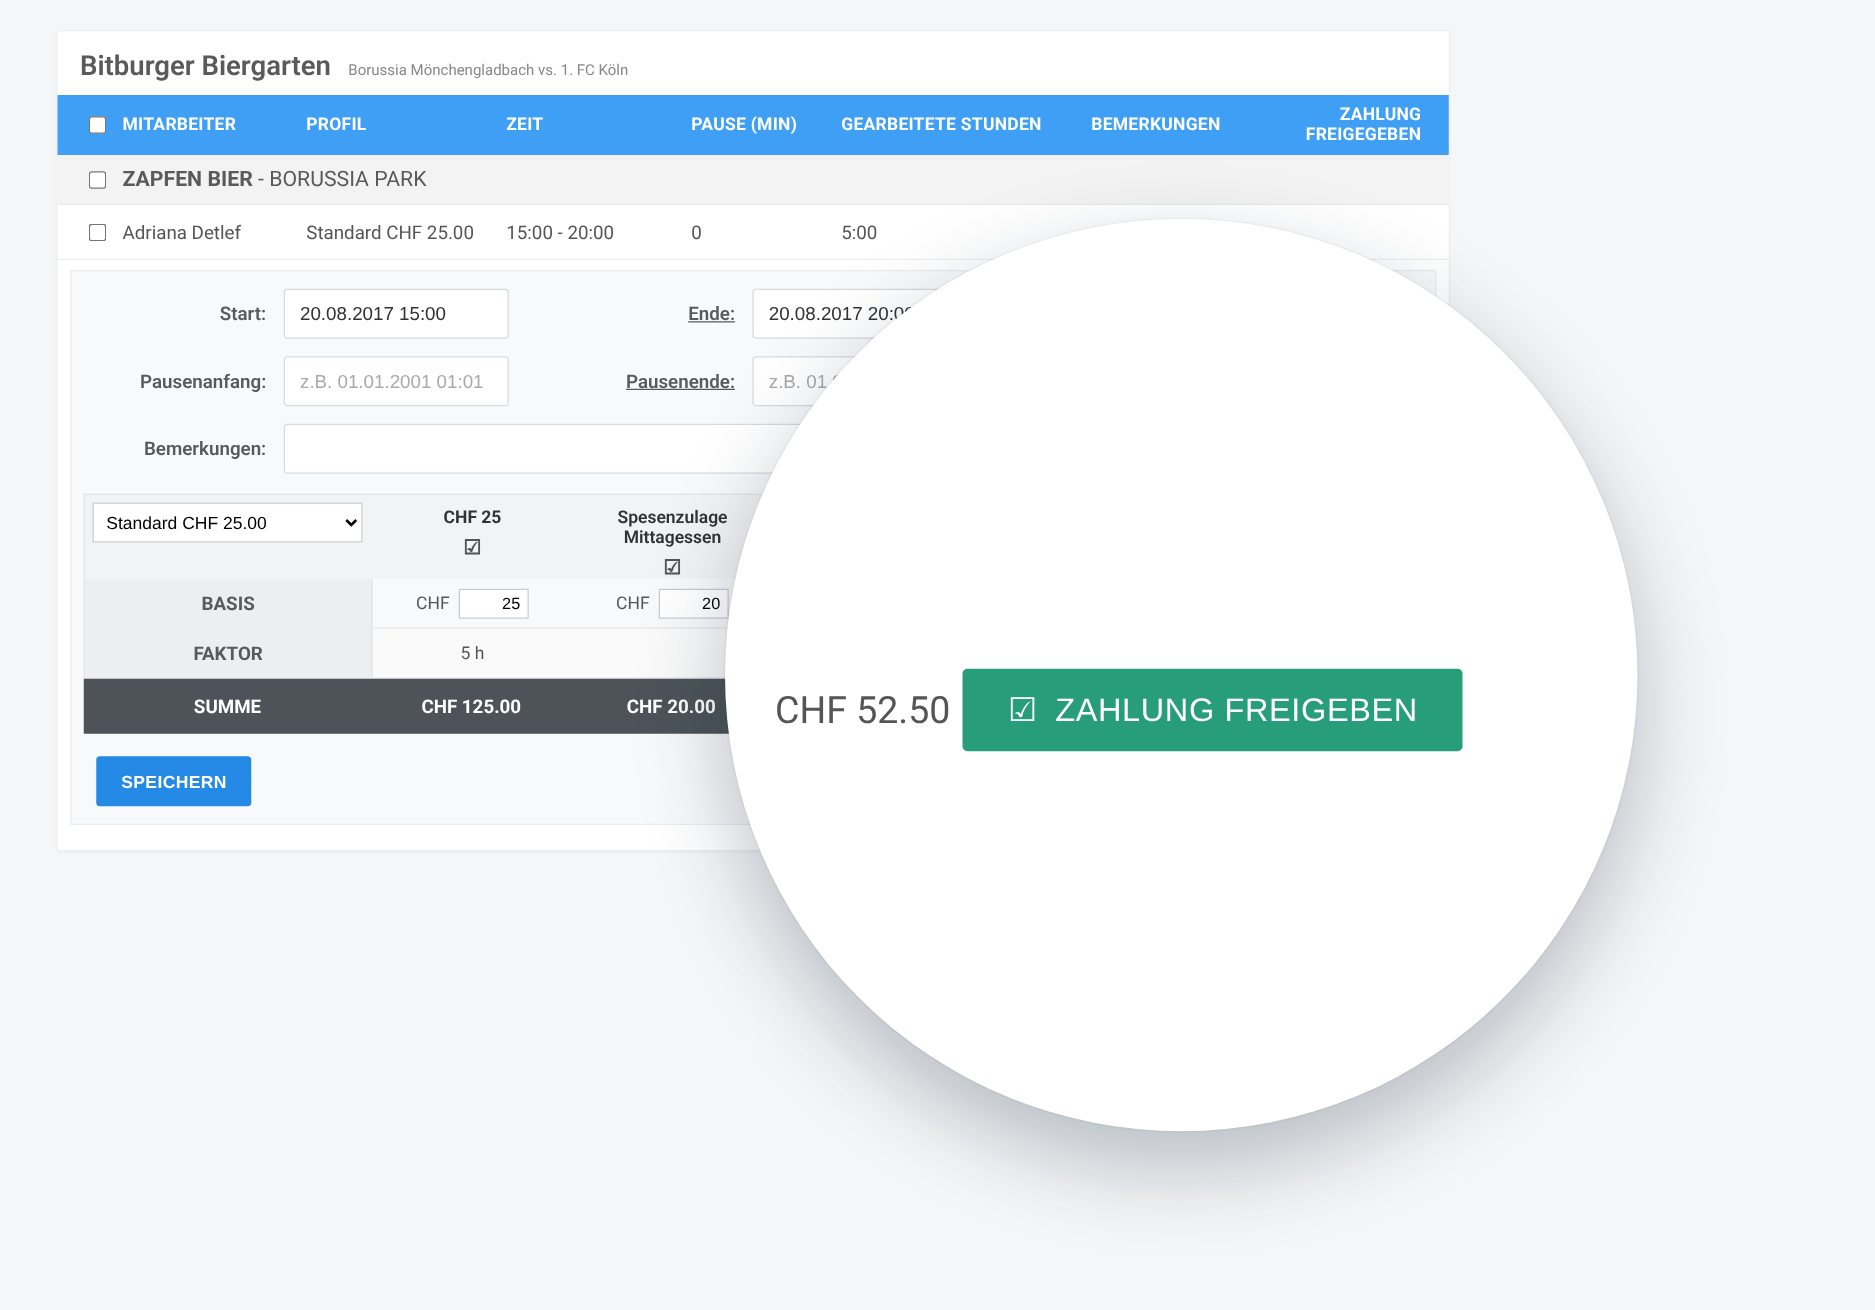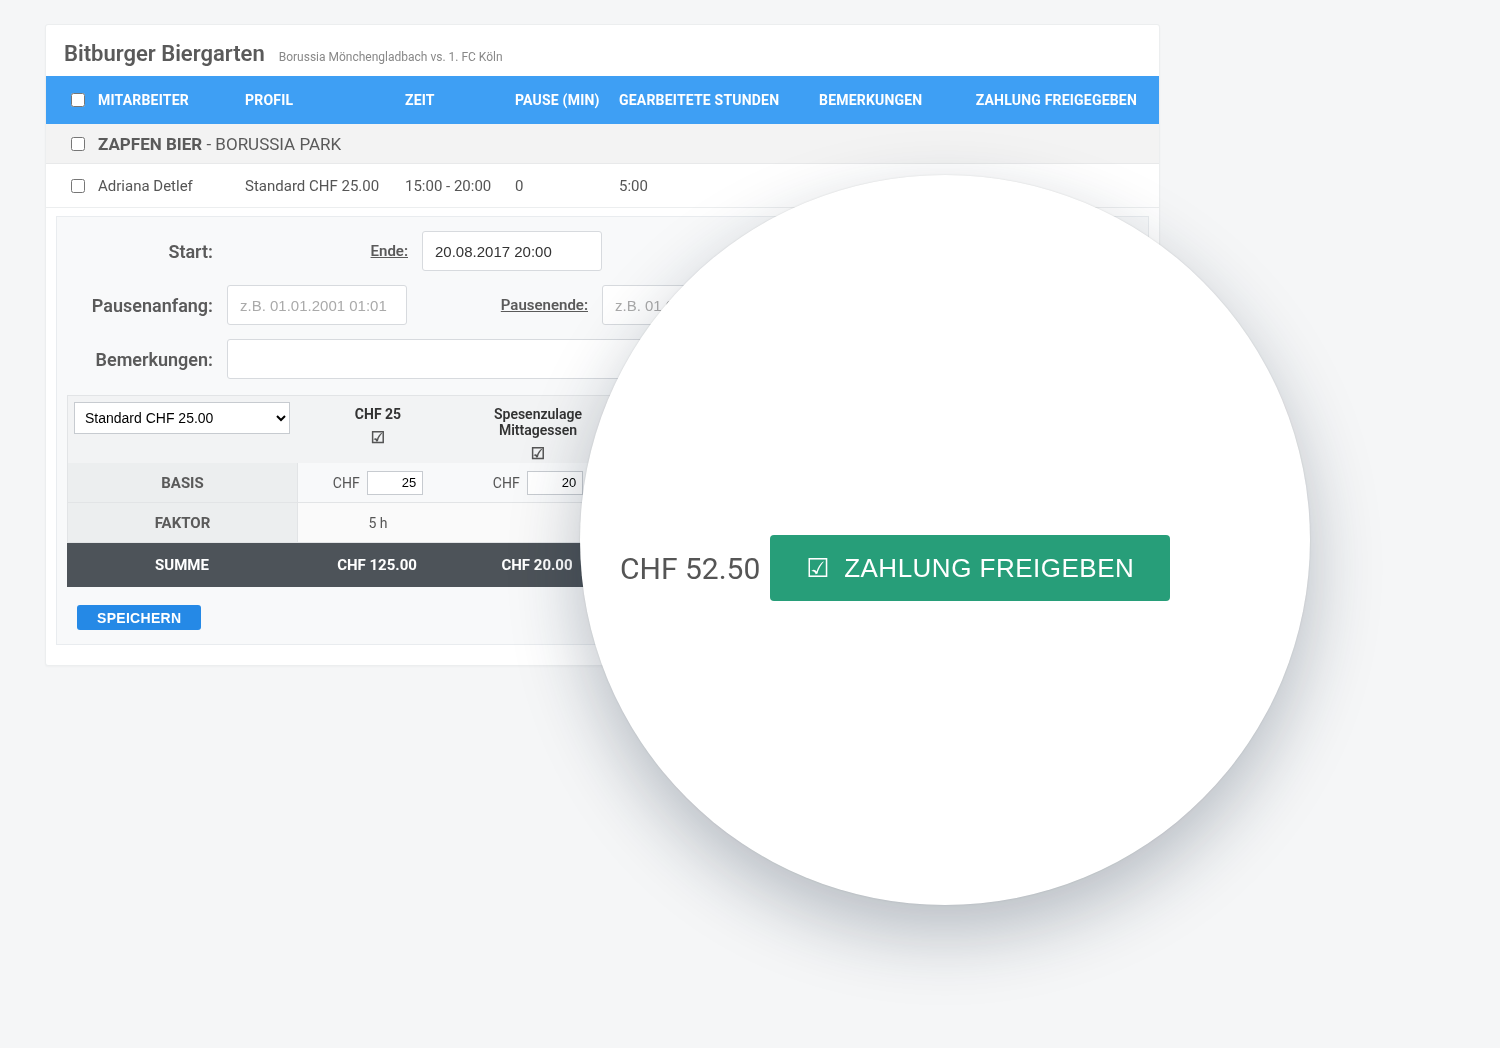--- a/index.html
+++ b/index.html
@@ -7,35 +7,35 @@
 .card { position: absolute; left: 45px; top: 24px; width: 1115px; background: #fff; border: 1px solid #eceeef; border-radius: 3px; box-shadow: 0 1px 2px rgba(0,0,0,0.03); padding-bottom: 20px; }
 .card-head { padding: 16px 18px 10px 18px; }
 .loc { color: #5a5a5a; font-size: 22px; font-weight: 600; }
 .event { color: #888; font-size: 12px; margin-left: 10px; font-weight: 400; }
 .hdr { background: #3e9ff4; color: #fff; display: flex; align-items: center; font-weight: 700; letter-spacing: 0.2px; font-size: 14px; height: 48px; padding: 0 12px; }
 .hdr .cb { width: 40px; display: flex; justify-content: center; }
 .hdr input[type=checkbox] { width: 14px; height: 14px; accent-color: #fff; }
 .col-emp { width: 147px; }
 .col-prof { width: 160px; }
 .col-zeit { width: 110px; }
-.col-pause { width: 104px; }
+.col-pause { width: 120px; margin-left: 38px; }
 .col-hours { width: 200px; }
 .col-bem { width: 150px; }
 .col-pay { flex: 1; text-align: right; padding-right: 10px; }
 .group { background: #f3f3f3; border-bottom: 1px solid #e8e9ea; display: flex; align-items: center; height: 40px; padding: 0 12px; color: #5a5a5a; }
 .group .cb { width: 40px; display: flex; justify-content: center; }
 .group input[type=checkbox] { width: 14px; height: 14px; }
 .group .gtxt { font-size: 17px; }
 .group .gtxt b { font-weight: 700; }
 .row { display: flex; align-items: center; height: 44px; padding: 0 12px; border-bottom: 1px solid #eceeef; color: #555; font-size: 15px; }
 .row .cb { width: 40px; display: flex; justify-content: center; }
 .row input[type=checkbox] { width: 14px; height: 14px; }
 .detail { background: #f8f9fa; border: 1px solid #e9ecef; margin: 8px 10px 0 10px; padding: 14px 10px 14px 10px; }
 .frow { display: flex; align-items: center; margin-bottom: 14px; }
-.lbl { width: 160px; text-align: right; font-weight: 600; font-size: 18px; color: #5a5a5a; padding-right: 14px; }
+.lbl { width: 160px; text-align: right; font-weight: 600; font-size: 15px; color: #5a5a5a; padding-right: 14px; }
 .inp { height: 40px; border: 1px solid #d7dade; border-radius: 3px; background: #fff; padding: 0 12px; font-size: 15px; color: #333; width: 180px; }
 .inp::placeholder { color: #aaa; }
 .gap { width: 60px; }
 .lbl2 { width: 135px; text-align: right; font-weight: 600; font-size: 15px; color: #5a5a5a; padding-right: 14px; text-decoration: underline; }
 .bem-inp { flex: 1; max-width: 520px; }
 .calc { margin: 16px 0 0 0; }
 .calc-head { display: flex; align-items: flex-start; background: #f2f3f4; border: 1px solid #e2e4e6; border-bottom: none; }
 .calc-head .sel { width: 230px; padding: 6px 8px 6px 6px; }
 .sel select { width: 100%; height: 32px; border: 1px solid #c7cbd0; background: #fff; font-size: 14px; padding: 0 6px; }
 .calc-head .tcol { width: 160px; text-align: center; font-weight: 700; font-size: 14px; color: #333; padding-top: 10px; }
@@ -43,21 +43,21 @@
 .chk-icon { display: inline-block; margin-top: 6px; font-size: 16px; color: #555; }
 .calc-row { display: flex; align-items: center; height: 40px; border: 1px solid #e2e4e6; border-top: none; }
 .calc-row .rlabel { width: 230px; text-align: center; font-weight: 700; font-size: 15px; color: #5a5a5a; background: #eceeef; height: 100%; display: flex; align-items: center; justify-content: center; border-right: 1px solid #e2e4e6; }
 .calc-row .rcol { width: 160px; text-align: center; font-size: 14px; color: #555; }
 .calc-row .rcol .mini { width: 56px; height: 24px; border: 1px solid #c7cbd0; text-align: right; padding: 0 6px; font-size: 13px; margin-left: 4px; }
 .calc-row.alt { background: #fafafa; }
 .calc-sum { display: flex; align-items: center; height: 44px; background: #4d5359; color: #fff; font-weight: 700; font-size: 15px; }
 .calc-sum .rlabel { width: 230px; text-align: center; }
 .calc-sum .rcol { width: 160px; text-align: center; }
 .save { margin: 18px 0 0 10px; }
-.save button { background: #2589e6; color: #fff; border: none; border-radius: 3px; height: 25px; padding: 0 20px; font-weight: 700; font-size: 14px; letter-spacing: 0.3px; cursor: pointer; }
+.save button { background: #2589e6; color: #fff; border: none; border-radius: 3px; height: 40px; padding: 0 20px; font-weight: 700; font-size: 14px; letter-spacing: 0.3px; cursor: pointer; }
 
 
 .mag { position: absolute; left: 580px; top: 175px; width: 730px; height: 730px; border-radius: 50%; background: #fff; box-shadow: 0 0 2px rgba(0,0,0,0.12), 0 28px 70px rgba(20,40,60,0.28); overflow: hidden; display: flex; align-items: center; justify-content: center; }
 .mag-in { width: 100%; display: flex; align-items: center; gap: 10px; padding: 0 30px 0 40px; transform: translateY(28px); }
 .mag .total { font-size: 30px; color: #555; white-space: nowrap; }
 .mag .approve { background: #279e79; color: #fff; border: none; border-radius: 4px; height: 66px; padding: 0 36px; font-size: 26px; font-weight: 500; letter-spacing: 0.5px; display: flex; align-items: center; gap: 14px; cursor: pointer; white-space: nowrap; }
 .mag .approve .ico { font-size: 26px; }
 </style>
 </head>
 <body>
@@ -97,20 +97,21 @@
     <div class="col-emp">Adriana Detlef</div>
     <div class="col-prof">Standard CHF 25.00</div>
     <div class="col-zeit">15:00 - 20:00</div>
     <div class="col-pause">0</div>
     <div class="col-hours">5:00</div>
   </div>
 
   <div class="detail">
     <div class="frow">
       <div class="lbl">Start:</div>
+      <input class="inp" value="20.08.2017 15:00" style="">
       <div class="gap"></div>
       <div class="lbl2">Ende:</div>
       <input class="inp" value="20.08.2017 20:00" style="">
     </div>
     <div class="frow">
       <div class="lbl">Pausenanfang:</div>
       <input class="inp" placeholder="z.B. 01.01.2001 01:01" style="">
       <div class="gap"></div>
       <div class="lbl2">Pausenende:</div>
       <input class="inp" placeholder="z.B. 01.01.2001 01:01" style="">

